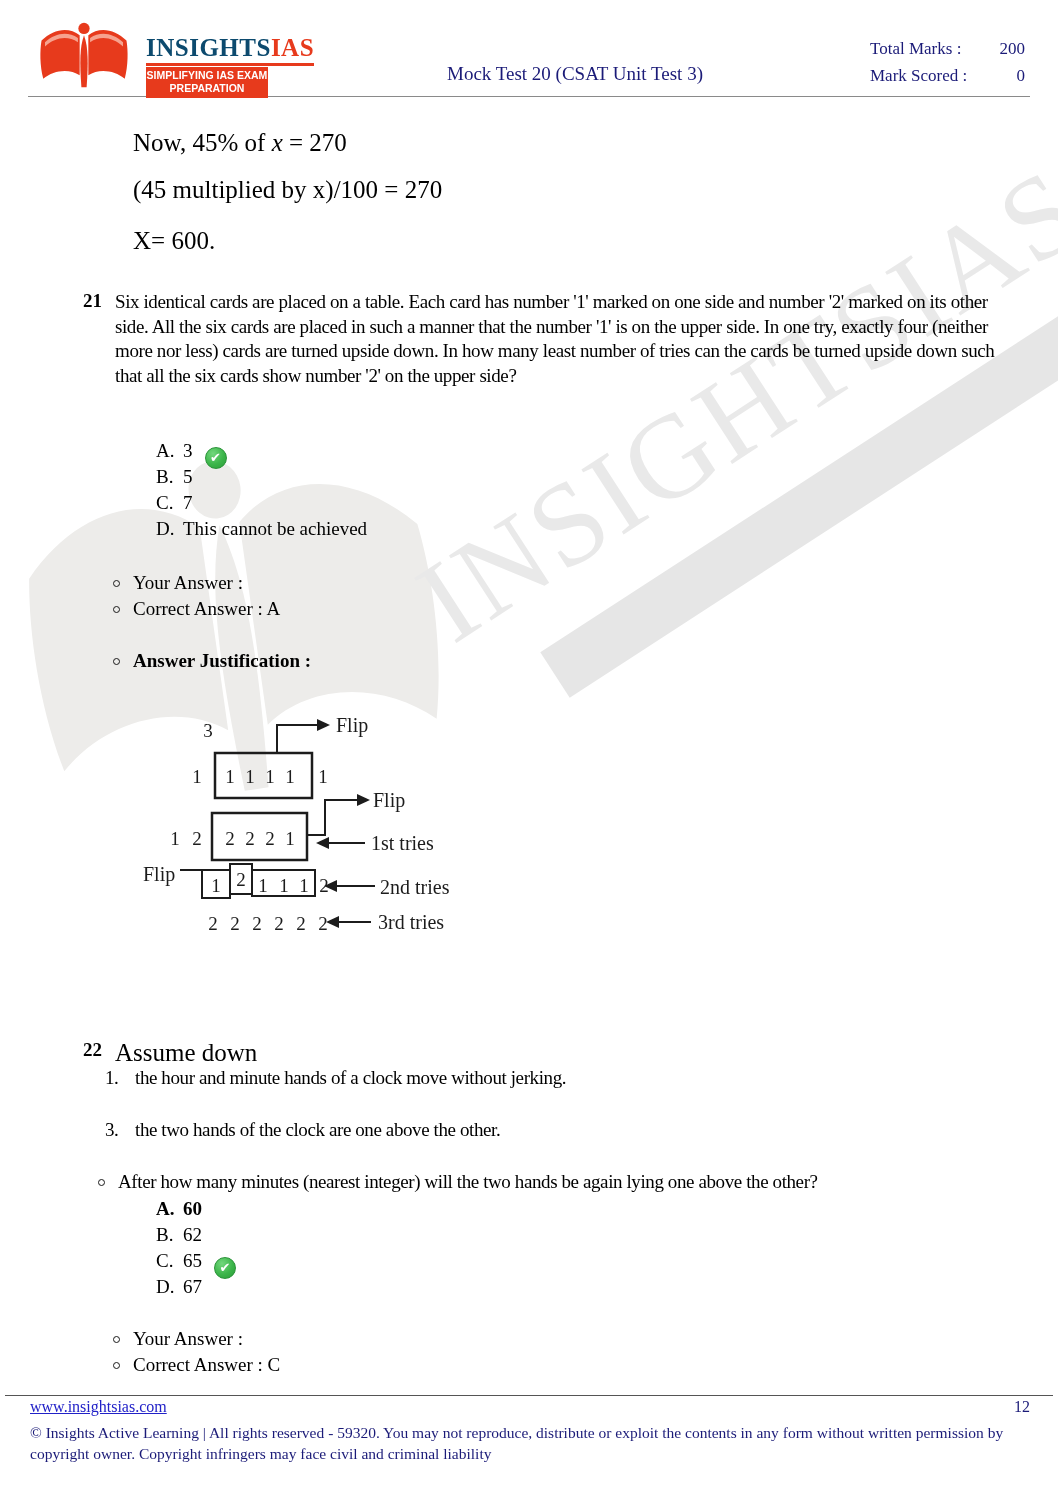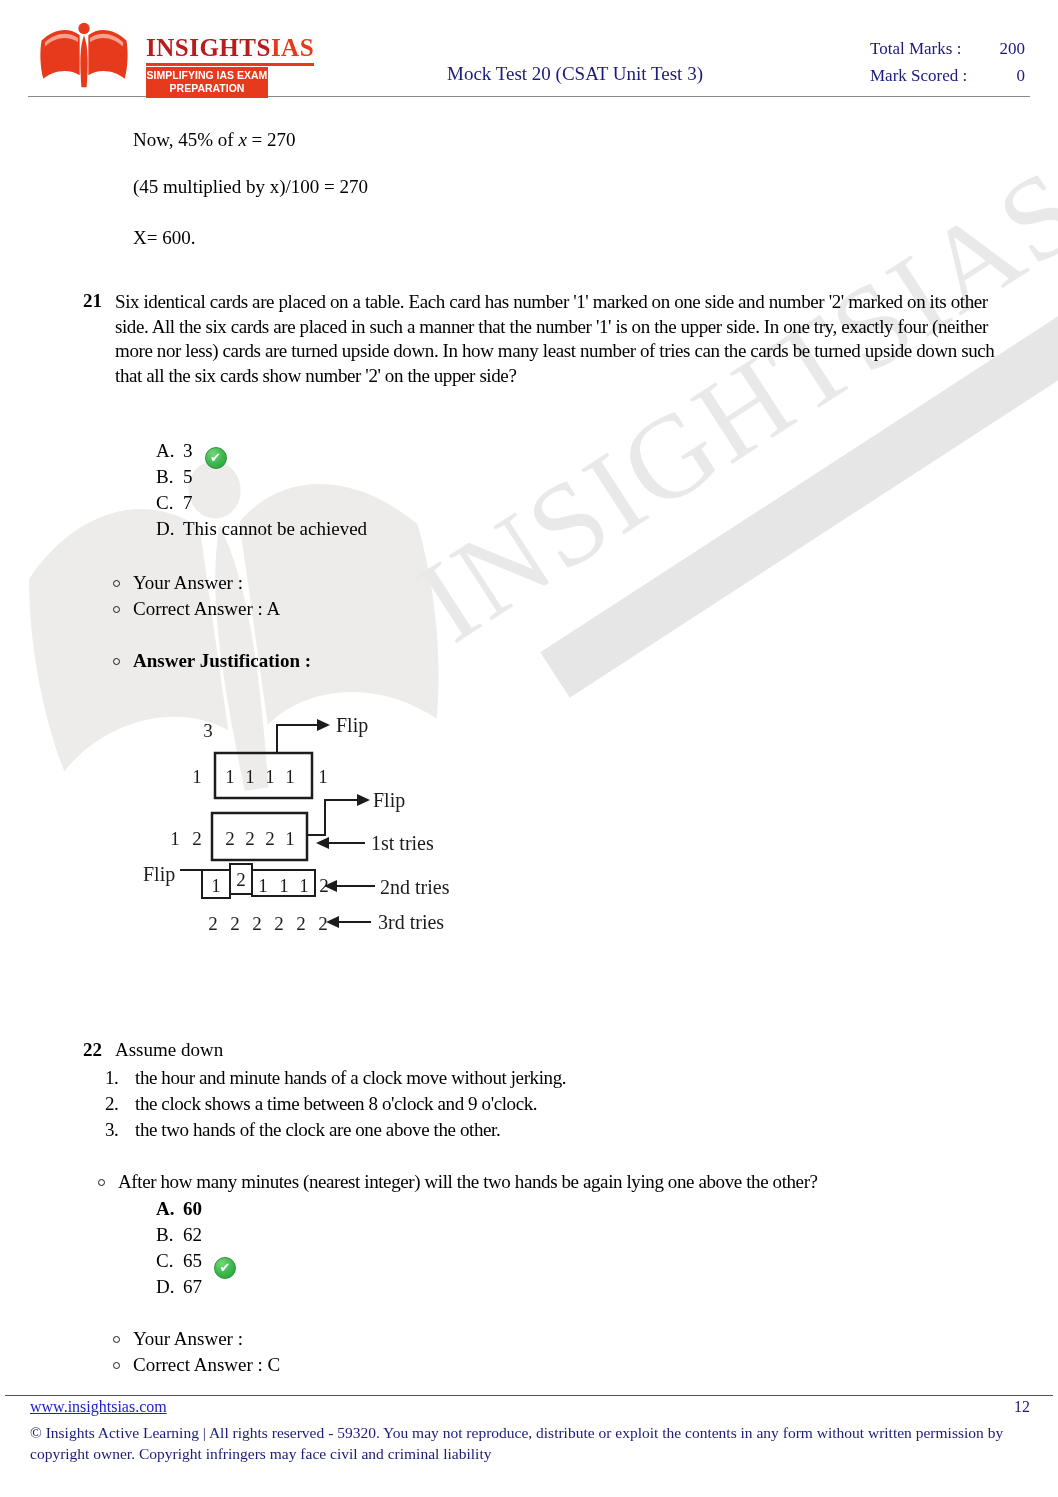--- a/index.html
+++ b/index.html
@@ -23,34 +23,34 @@
     transform:rotate(-33deg); transform-origin:0 50%;
   }
   .wm-book { left:15px; top:435px; transform:rotate(-8deg); }
 
   
   .logo-wrap { left:28px; top:18px; display:flex; align-items:flex-start; z-index:2; }
   .logo-text-col { margin-left:6px; padding-top:16px; }
   .logo-name { font-size:25px; font-weight:bold; letter-spacing:0.5px;
     border-bottom:3px solid #e73a1c; padding-bottom:1px; display:inline-block;
     font-family:"Liberation Serif", serif; }
-  .logo-name .p1 { color:#b91c1c; }
+  .logo-name .p1 { color:#0c4a6e; }
   .logo-name .p2 { color:#e73a1c; }
   .logo-tagline { background:#e73a1c; color:#fff; width:122px; margin-top:1px;
     font-family:"Liberation Sans", sans-serif; font-weight:bold;
     font-size:10.5px; line-height:13px; text-align:center; padding:2px 0 3px 0; }
   .doc-title { left:447px; top:63px; font-size:19px; color:#1b1b78; z-index:2; }
   .marks-block { left:870px; top:39px; width:155px; color:#1b1b78; font-size:17px; z-index:2; }
   .marks-row { display:flex; justify-content:space-between; margin-bottom:7px; }
   .hr1 { left:28px; top:96px; width:1002px; height:0; border-top:1px solid #8a8a8a; }
   .hr2 { left:5px; top:1395px; width:1048px; height:0; border-top:1px solid #555; }
 
   
   .z1 { z-index:1; }
-  .sol-line { font-size:19px; }
+  .sol-line { font-size:25px; }
   .qnum { font-size:19px; font-weight:bold; }
   .qtext { font-size:19px; line-height:24.5px; letter-spacing:-0.4px; }
   .cond { letter-spacing:-0.4px; }
   .opt { font-size:19px; }
   .opt-letter { display:inline-block; width:27px; }
   .check {
     display:inline-block; width:22px; height:22px; margin-left:12px;
     border-radius:50%; vertical-align:-5px;
     background:radial-gradient(circle at 35% 28%, #72d77c 0%, #3cb54a 55%, #2a9c38 100%);
     border:1px solid #2a9338; text-align:center; line-height:20px;
@@ -197,21 +197,20 @@
       <path class="dg-line" d="M238,224 H206"></path>
       <polygon class="dg-head" points="206,218 193,224 206,230"></polygon>
       <text class="dg-lbl" x="245" y="231">3rd tries</text>
     </g>
   </svg>
 
   <div class="abs qnum z1" style="left:83px;top:1039px;">22</div>
   <div class="abs sol-line z1" style="left:115px;top:1039px;">Assume down</div>
 
   <div class="abs num-item cond z1" style="left:105px;top:1067px;"><span class="num-label">1.</span><span>the hour and minute hands of a clock move without jerking.</span></div>
-  <div class="abs num-item cond z1" style="left:105px;top:1093px;"><span class="num-label">2.</span><span>the clock shows a time between 8 o'clock and 9 o'clock.</span></div>
   <div class="abs num-item cond z1" style="left:105px;top:1119px;"><span class="num-label">3.</span><span>the two hands of the clock are one above the other.</span></div>
 
   <div class="abs bullet-row cond z1" style="left:98px;top:1171px;width:930px;"><span class="bullet"></span><span>After how many minutes (nearest integer) will the two hands be again lying one above the other?</span></div>
 
   <div class="abs opt z1" style="left:156px;top:1198px;font-weight:bold;"><span class="opt-letter">A.</span><span>60</span></div>
   <div class="abs opt z1" style="left:156px;top:1224px;"><span class="opt-letter">B.</span><span>62</span></div>
   <div class="abs opt z1" style="left:156px;top:1250px;"><span class="opt-letter">C.</span><span>65</span><span class="check"></span></div>
   <div class="abs opt z1" style="left:156px;top:1276px;"><span class="opt-letter">D.</span><span>67</span></div>
 
   <div class="abs bullet-row z1" style="left:113px;top:1328px;"><span class="bullet"></span><span>Your Answer :</span></div>

